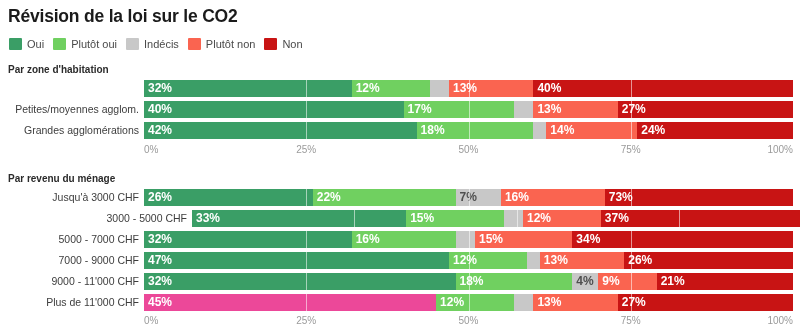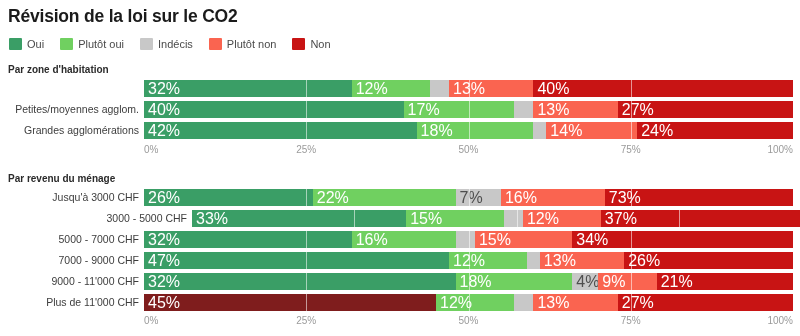--- a/index.html
+++ b/index.html
@@ -20,21 +20,21 @@
     font-size:17.5px;font-weight:bold;color:#1b1b1b;
     letter-spacing:-0.2px;white-space:nowrap;
   }
 
   
   .legend{
     position:absolute;left:9px;top:38px;
     display:flex;align-items:center;gap:0;
     white-space:nowrap;
   }
-  .legend-item{display:flex;align-items:center;margin-right:16px;}
+  .legend-item{display:flex;align-items:center;margin-right:9px;}
   .legend-swatch{
     width:13px;height:12px;display:inline-block;margin-right:5px;border-radius:1px;
   }
   .legend-label{font-size:11px;color:#4a4a4a;}
 
   
   .section{position:absolute;left:0;width:800px;}
   .section-title{
     position:absolute;left:8px;top:0;
     font-size:10px;font-weight:bold;color:#2b2b2b;white-space:nowrap;
@@ -50,21 +50,21 @@
   .bar{
     position:absolute;left:144px;width:649px;height:17px;top:0;
     display:flex;overflow:hidden;
   }
   .seg{
     height:17px;position:relative;
     display:flex;align-items:center;
     box-sizing:border-box;
   }
   .seg-label{
-    font-size:16px;font-weight:normal;
+    font-size:12px;font-weight:bold;
     padding-left:4px;white-space:nowrap;
     line-height:17px;
   }
   .seg.c0 .seg-label,
   .seg.c1 .seg-label,
   .seg.c3 .seg-label,
   .seg.c4 .seg-label{color:#ffffff;}
   .seg.c2 .seg-label{color:#4f4f4f;}
 
   
@@ -312,21 +312,21 @@
           </div>
           <div class="gridlines" style="height: 17px;">
             <div class="gridline" style="left: 25%;"></div>
             <div class="gridline" style="left: 50%;"></div>
             <div class="gridline" style="left: 75%;"></div>
           </div>
         </div>
         <div class="row" style="top: 105px;">
           <div class="row-label">Plus de 11'000 CHF</div>
           <div class="bar">
-            <div class="seg c0" style="width: 45%; background: #7f1d1d;">
+            <div class="seg c0" style="width: 45%; background: #ec4899;">
               <span class="seg-label">45%</span>
             </div>
             <div class="seg c1" style="width: 12%; background: rgb(112, 208, 96);">
               <span class="seg-label">12%</span>
             </div>
             <div class="seg c2" style="width: 3%; background: rgb(200, 200, 200);"></div>
             <div class="seg c3" style="width: 13%; background: rgb(250, 100, 80);">
               <span class="seg-label">13%</span>
             </div>
             <div class="seg c4" style="width: 27%; background: rgb(200, 20, 20);">

